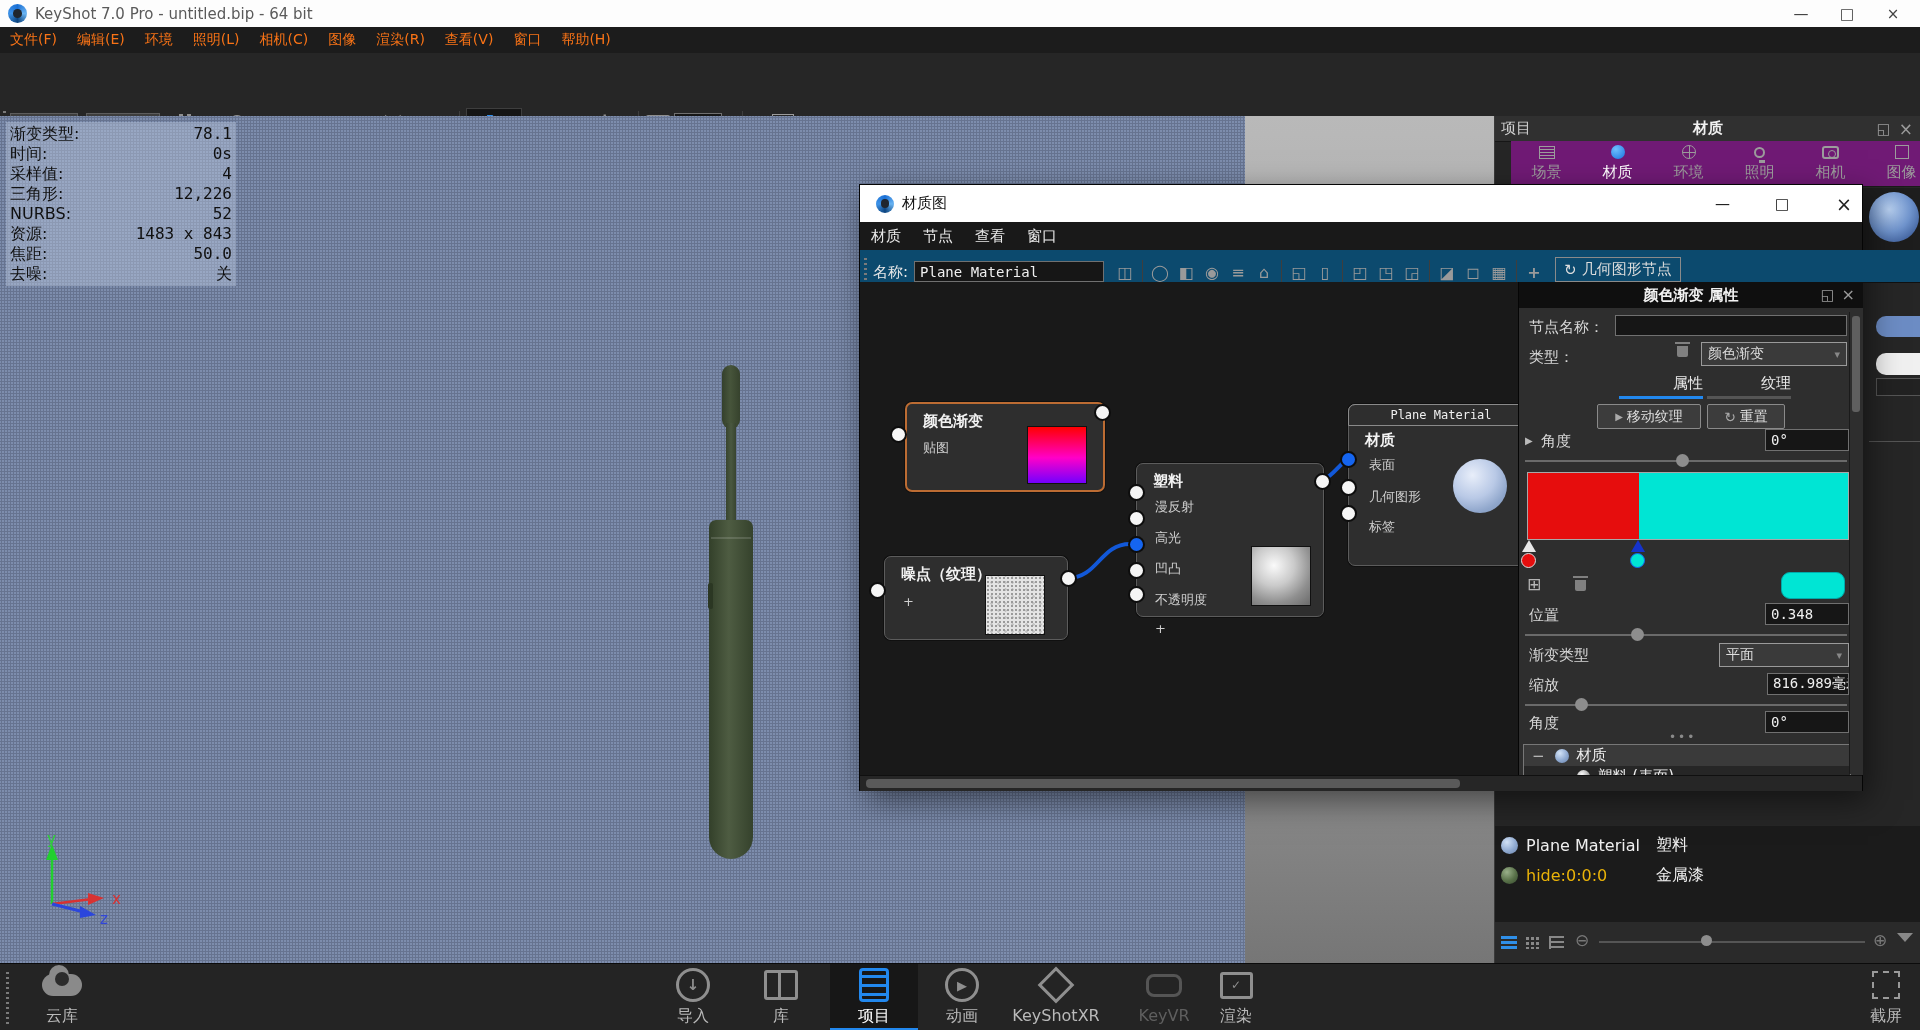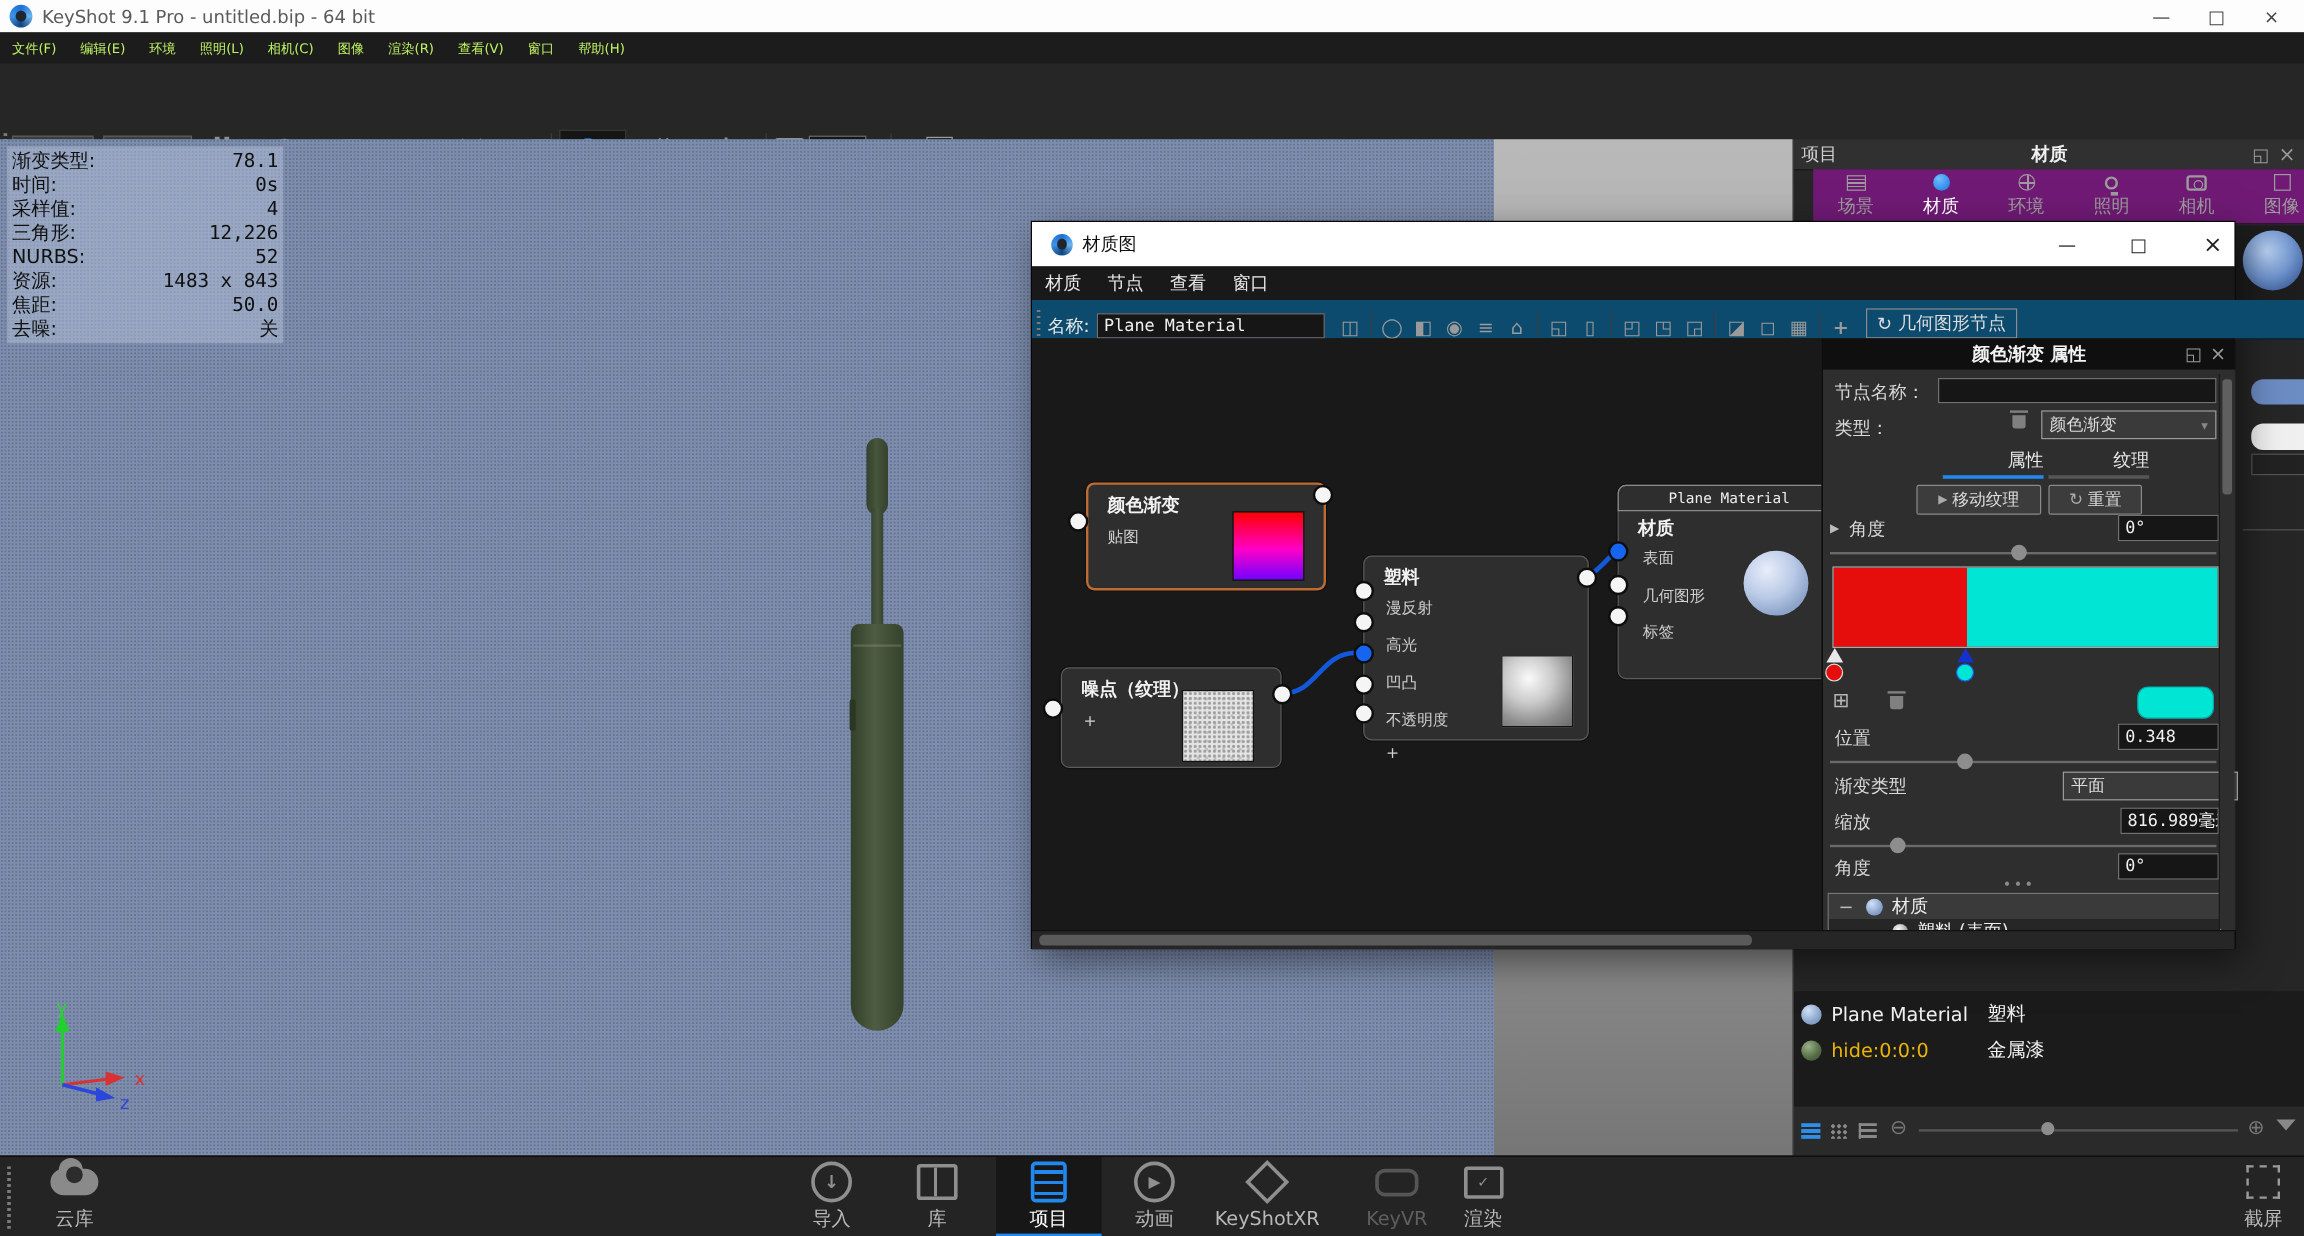--- a/index.html
+++ b/index.html
@@ -9,21 +9,21 @@
   .row{display:flex;align-items:center}
   .noisebg{background-color:#7d8dad;background-image:radial-gradient(rgba(20,25,40,.22) 1px,transparent 1.1px);background-size:3px 3px}
   .graybg{background:linear-gradient(180deg,#b9b9b9 0%,#a8a8a8 35%,#8d8d8d 75%,#767676 100%)}
   .handle{width:3px;background:repeating-linear-gradient(180deg,#7a7a7a 0 2px,transparent 2px 5px)}
   .sep{width:1px;background:#3e3e3e}
   
   #titlebar{left:0;top:0;width:1920px;height:27px;background:#fdfdfd;color:#5a5a5a}
   .ks-logo{border-radius:50%;background:conic-gradient(#1a6fd4,#6ab4f2,#0d447e,#3e93e8,#1a6fd4);position:relative}
   .ks-logo::after{content:"";position:absolute;inset:27%;background:#20262e;border-radius:50%}
   #menubar{left:0;top:27px;width:1920px;height:26px;background:#1c1c1c;display:flex;align-items:center}
-  #menubar .mi{padding:0 10px;color:#bef264;font-size:11px}
+  #menubar .mi{padding:0 10px;color:#f97316;font-size:14px}
   #maintoolbar{left:0;top:53px;width:1920px;height:63px;background:#262626;border-bottom:1px solid #121212}
   .tool{position:absolute;top:56px;width:54px;height:58px;display:flex;flex-direction:column;align-items:center;color:#c9c9c9}
   .tool .ticon{height:26px;display:flex;align-items:center;justify-content:center;font-size:20px;color:#8f8f8f}
   .tool .tlabel{font-size:15px;line-height:16px;text-align:center;margin-top:2px}
   .tool.active{background:#151515;border:1px solid #3e3e3e;top:55px;height:60px}
   .tool.active .ticon{color:#2e8fef;font-weight:bold}
   .dropbox{background:#3d3d3d;border:1px solid #5d5d5d;color:#cfcfcf;display:flex;align-items:center;justify-content:space-between;padding:0 5px;font-size:14px}
   .field{background:#161616;border:1px solid #707070;color:#f0f0f0;font-family:"DejaVu Sans Mono",monospace;font-size:14px;display:flex;align-items:center;padding:0 5px;box-sizing:border-box;overflow:hidden;white-space:nowrap}
   .pausebars{width:4px;height:16px;border-left:4px solid #8f8f8f;border-right:4px solid #8f8f8f}
   .filmic{width:20px;height:14px;border:2px solid #8f8f8f;border-radius:2px;background:linear-gradient(90deg,transparent 0 3px,#8f8f8f 3px 5px,transparent 5px)}
@@ -95,21 +95,21 @@
   .cloudic{width:40px;height:22px;background:#8a8a8a;border-radius:12px;position:relative}
   .cloudic::before{content:"";position:absolute;left:7px;top:-9px;width:20px;height:20px;border-radius:50%;background:#8a8a8a}
   .cloudic::after{content:"";position:absolute;left:13px;top:-2px;width:14px;height:14px;border-radius:50%;background:#2c2c2c}
   .winbtn{color:#444;font-size:15px;width:46px;text-align:center}
 </style>
 </head>
 <body>
 
 <div class="abs row" id="titlebar">
   <span class="ks-logo" style="width:19px;height:19px;margin:0 8px 0 8px"></span>
-  <span style="font-size:15px">KeyShot 9.1 Pro  - untitled.bip  - 64 bit</span>
+  <span style="font-size:15px">KeyShot 7.0 Pro  - untitled.bip  - 64 bit</span>
   <div class="row" style="position:absolute;right:4px;top:0;height:27px">
     <span class="winbtn">—</span>
     <span class="winbtn">□</span>
     <span class="winbtn">×</span>
   </div>
 </div>
 
 <div class="abs" id="menubar">
   <span class="mi">文件(F)</span>
   <span class="mi">编辑(E)</span>
@@ -459,21 +459,21 @@
     <span class="stopcirc" style="left:111px;top:271px;background:#00e5d4;border:1px solid #1565f0"></span>
     <span class="abs" style="left:8px;top:292px;color:#b5b5b5;font-size:17px">⊞</span>
     <span class="trashic abs" style="left:40px;top:294px"></span>
     <div class="abs" style="left:262px;top:290px;width:62px;height:25px;border-radius:9px;background:#00e5d4;border:1px solid #0aa"></div>
 
     <span class="plabel" style="left:10px;top:324px">位置</span>
     <div class="field abs" style="left:246px;top:321px;width:84px;height:22px">0.348</div>
     <div class="track" style="left:6px;top:352px;width:322px"></div>
     <div class="dot" style="left:112px;top:346px"></div>
     <span class="plabel" style="left:10px;top:364px">渐变类型</span>
-    <div class="dd2" style="left:200px;top:361px;width:146px;height:24px">
+    <div class="dd2" style="left:200px;top:361px;width:130px;height:24px">
       <span>平面</span>
       <span style="color:#888;font-size:11px">▾</span>
     </div>
     <span class="plabel" style="left:10px;top:394px">缩放</span>
     <div class="field abs" style="left:248px;top:391px;width:82px;height:22px">816.989毫米</div>
     <div class="track" style="left:6px;top:422px;width:322px"></div>
     <div class="dot" style="left:56px;top:416px"></div>
     <span class="plabel" style="left:10px;top:432px">角度</span>
     <div class="field abs" style="left:246px;top:429px;width:84px;height:22px">0°</div>
     <span class="abs" style="left:150px;top:448px;color:#8a8a8a;letter-spacing:2px;font-size:12px">•••</span>

